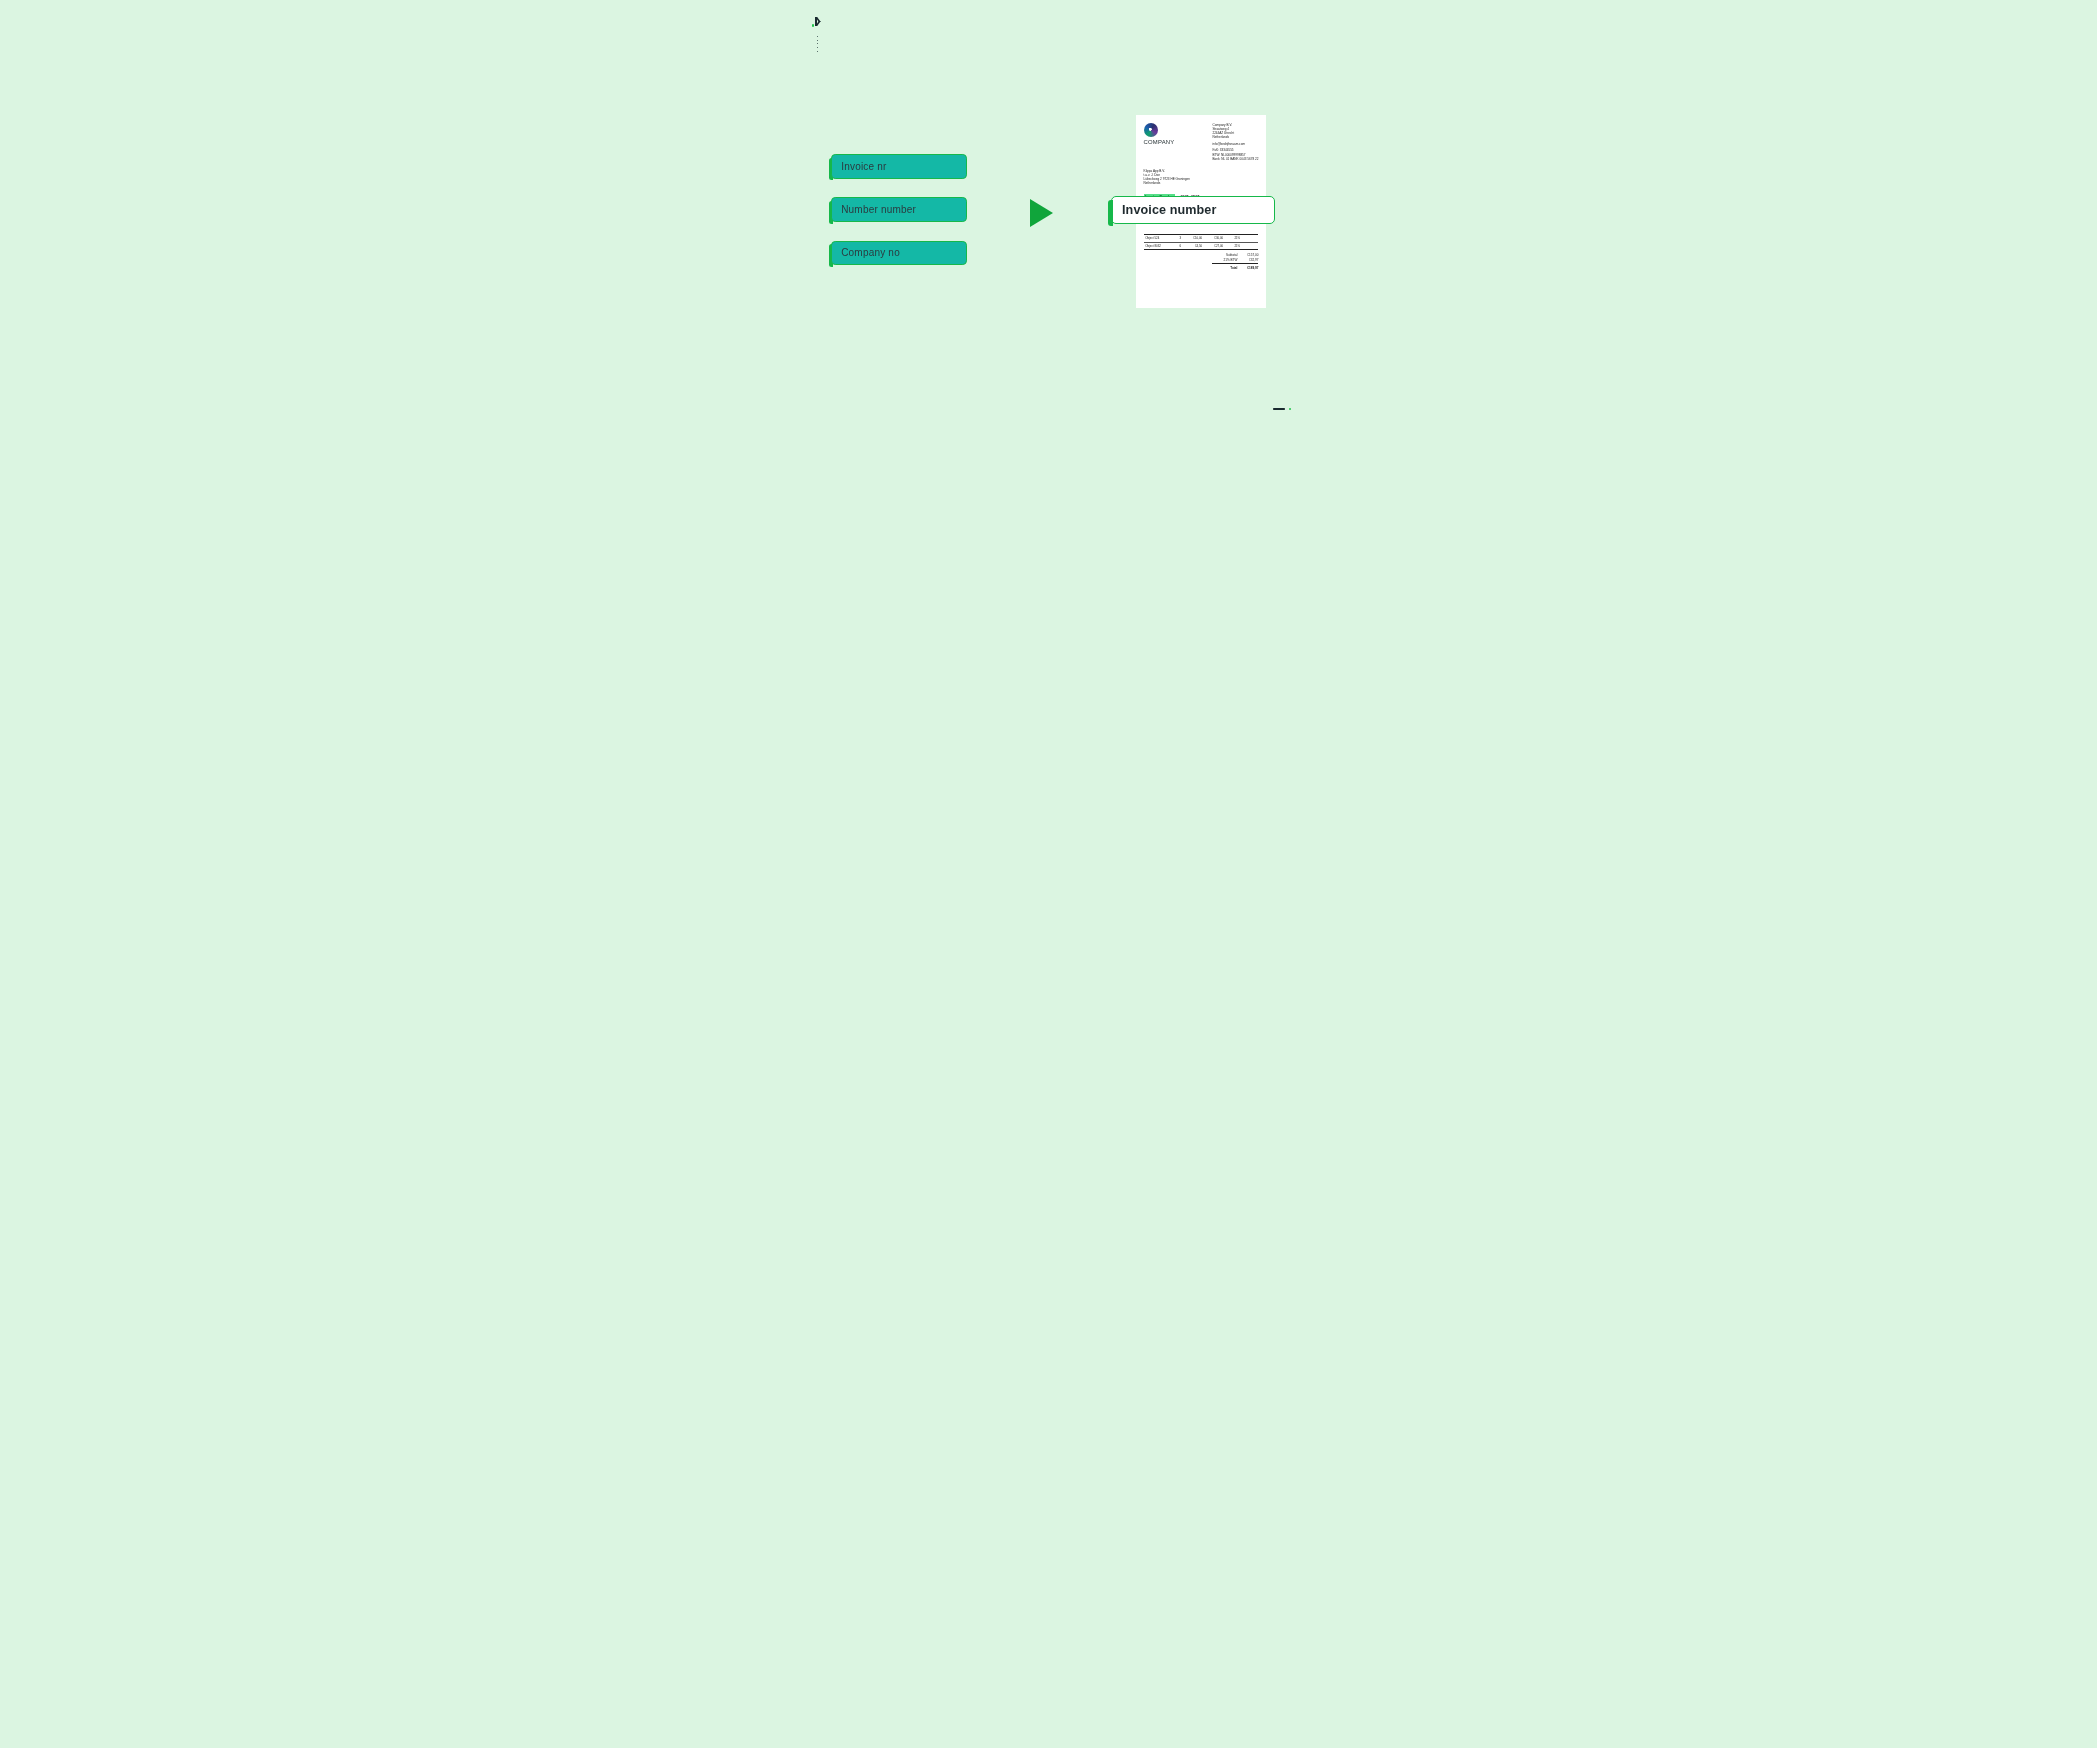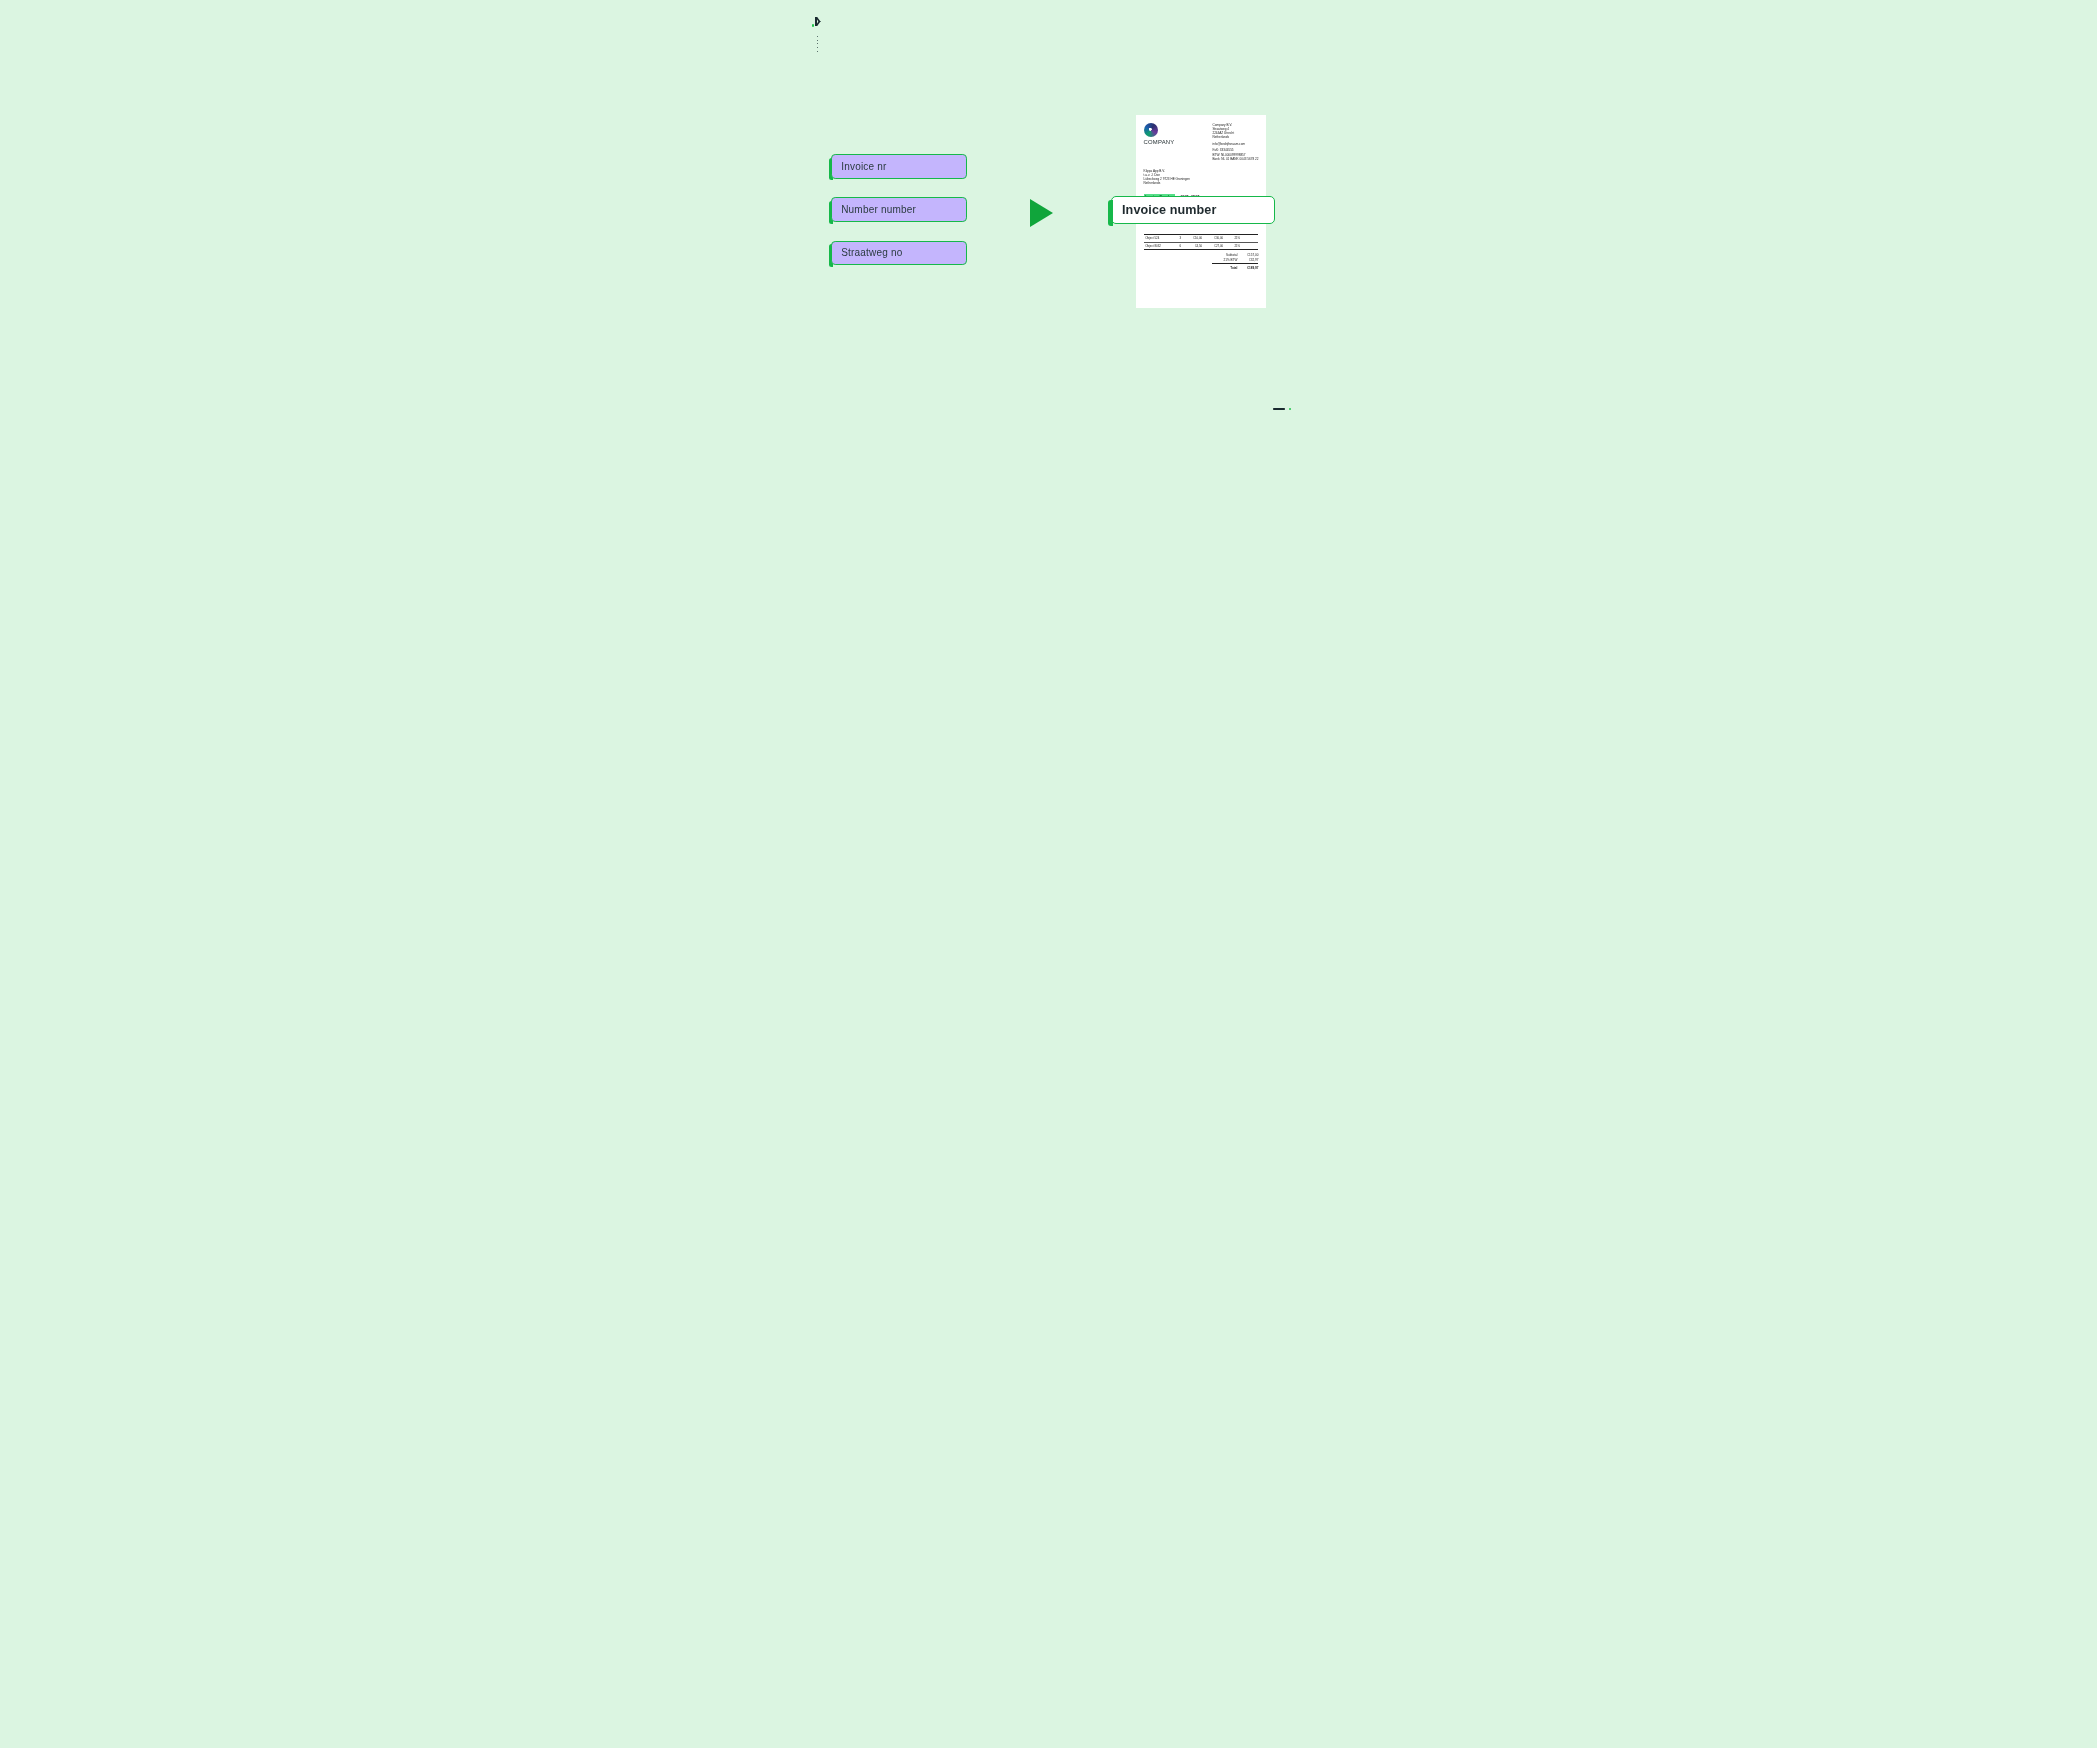--- a/index.html
+++ b/index.html
@@ -53,21 +53,21 @@
   }
 
   
   .pills {
     position: absolute;
     left: 34px; top: 154px;
     display: flex; flex-direction: column; gap: 18.5px;
   }
   .pill {
     width: 136px;
-    background: #c4b5fd;
+    background: #14b8a6;
     border: 0.6px solid #16b84a;
     border-radius: 4.2px;
     padding: 5.9px 9.2px;
     position: relative;
     color: #2b3b40;
     font-size: 10px;
     letter-spacing: 0.2px;
   }
   .pill::before {
     content: "";
@@ -207,21 +207,21 @@
     <span></span>
       <span></span>
       <span></span>
       <span></span>
       <span></span>
   </div>
 
   <div class="pills">
     <div class="pill">Invoice nr</div>
     <div class="pill">Number number</div>
-    <div class="pill">Straatweg no</div>
+    <div class="pill">Company no</div>
   </div>
 
   <div class="arrow"></div>
 
   <div class="doc">
     <div class="doc-head">
       <div class="brand">
         <div class="brand-logo"></div>
         <div class="brand-name">COMPANY</div>
       </div>

